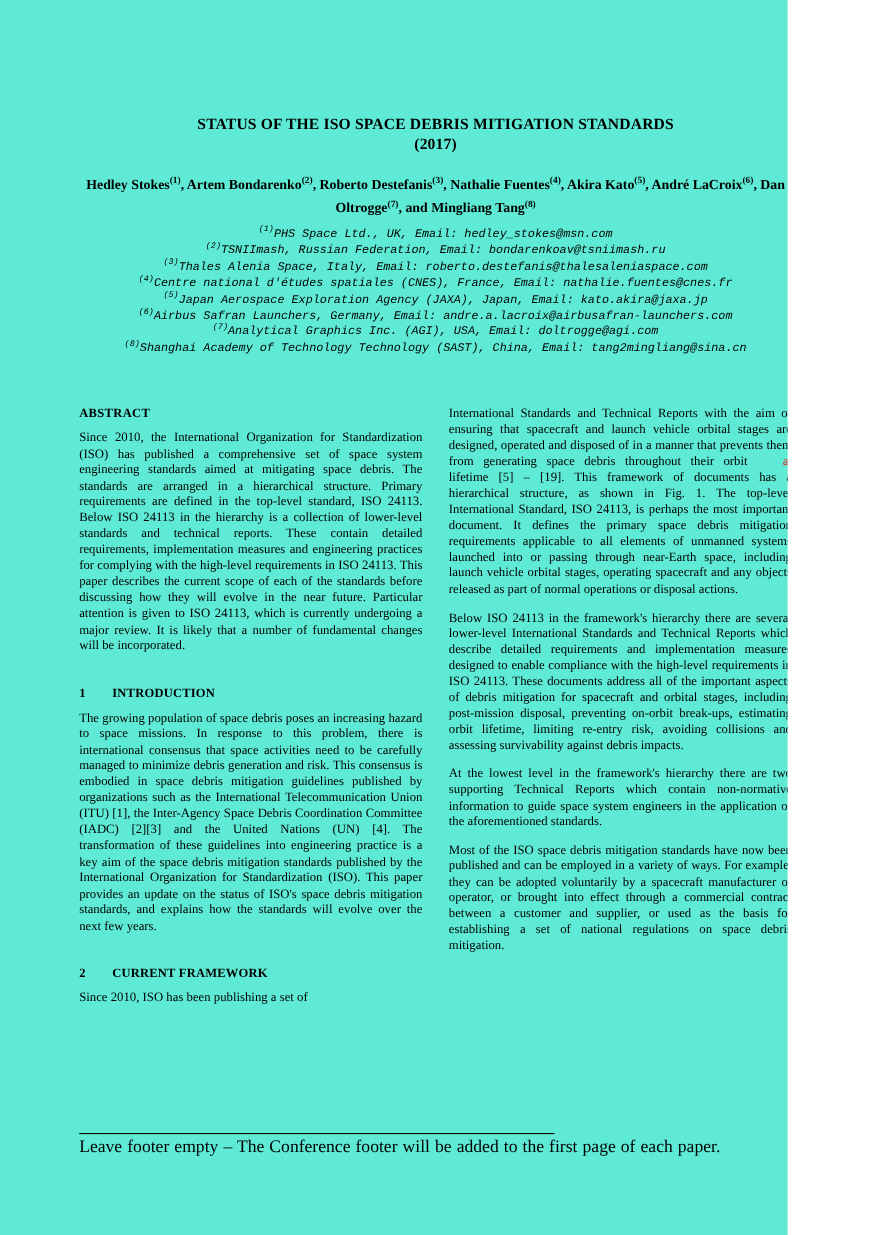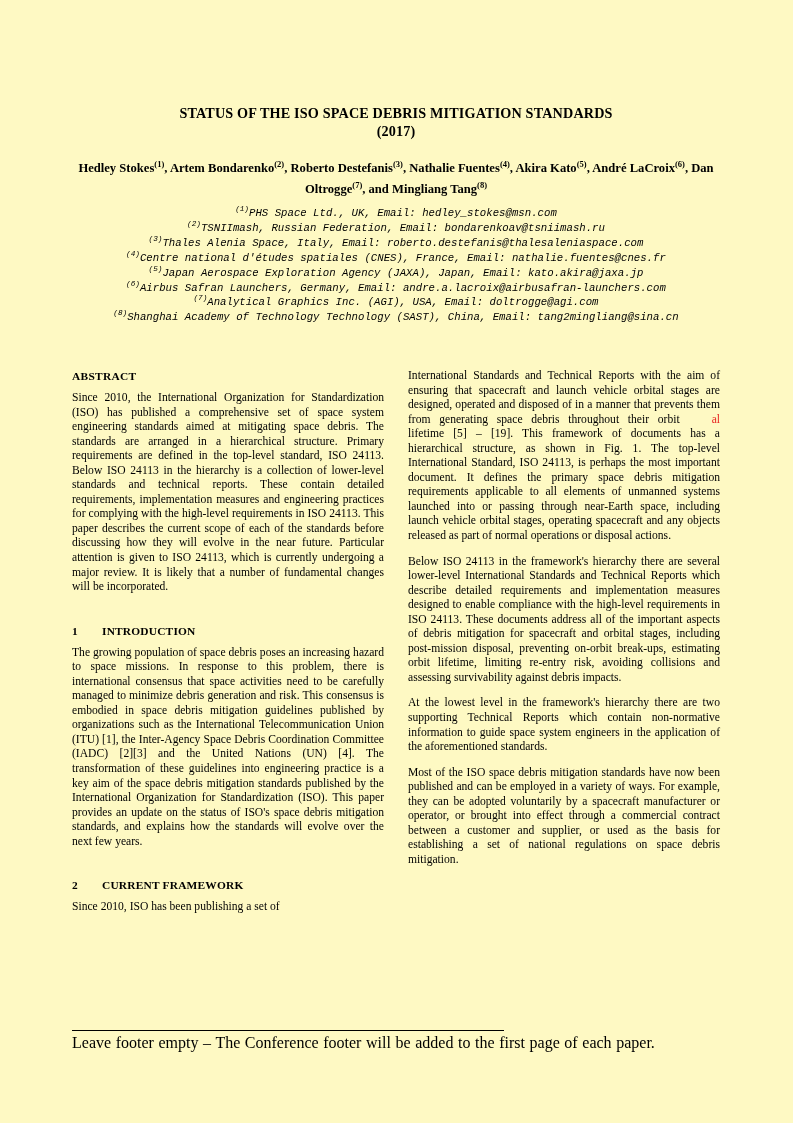--- a/index.html
+++ b/index.html
@@ -2,23 +2,23 @@
 <html><head>
 <meta charset="utf-8">
 <style>
   html, body {
     margin: 0;
     padding: 0;
     background: #ffffff;
   }
   .page {
     position: relative;
-    width: 793px;
+    width: 716px;
     height: 1123px;
-    background: #fef9c3;
+    background: #5eead4;
     font-family: "Liberation Serif", "DejaVu Serif", serif;
     color: #000000;
     overflow: hidden;
     box-sizing: border-box;
   }
 
   
   .title-block {
     position: absolute;
     left: 72px;

